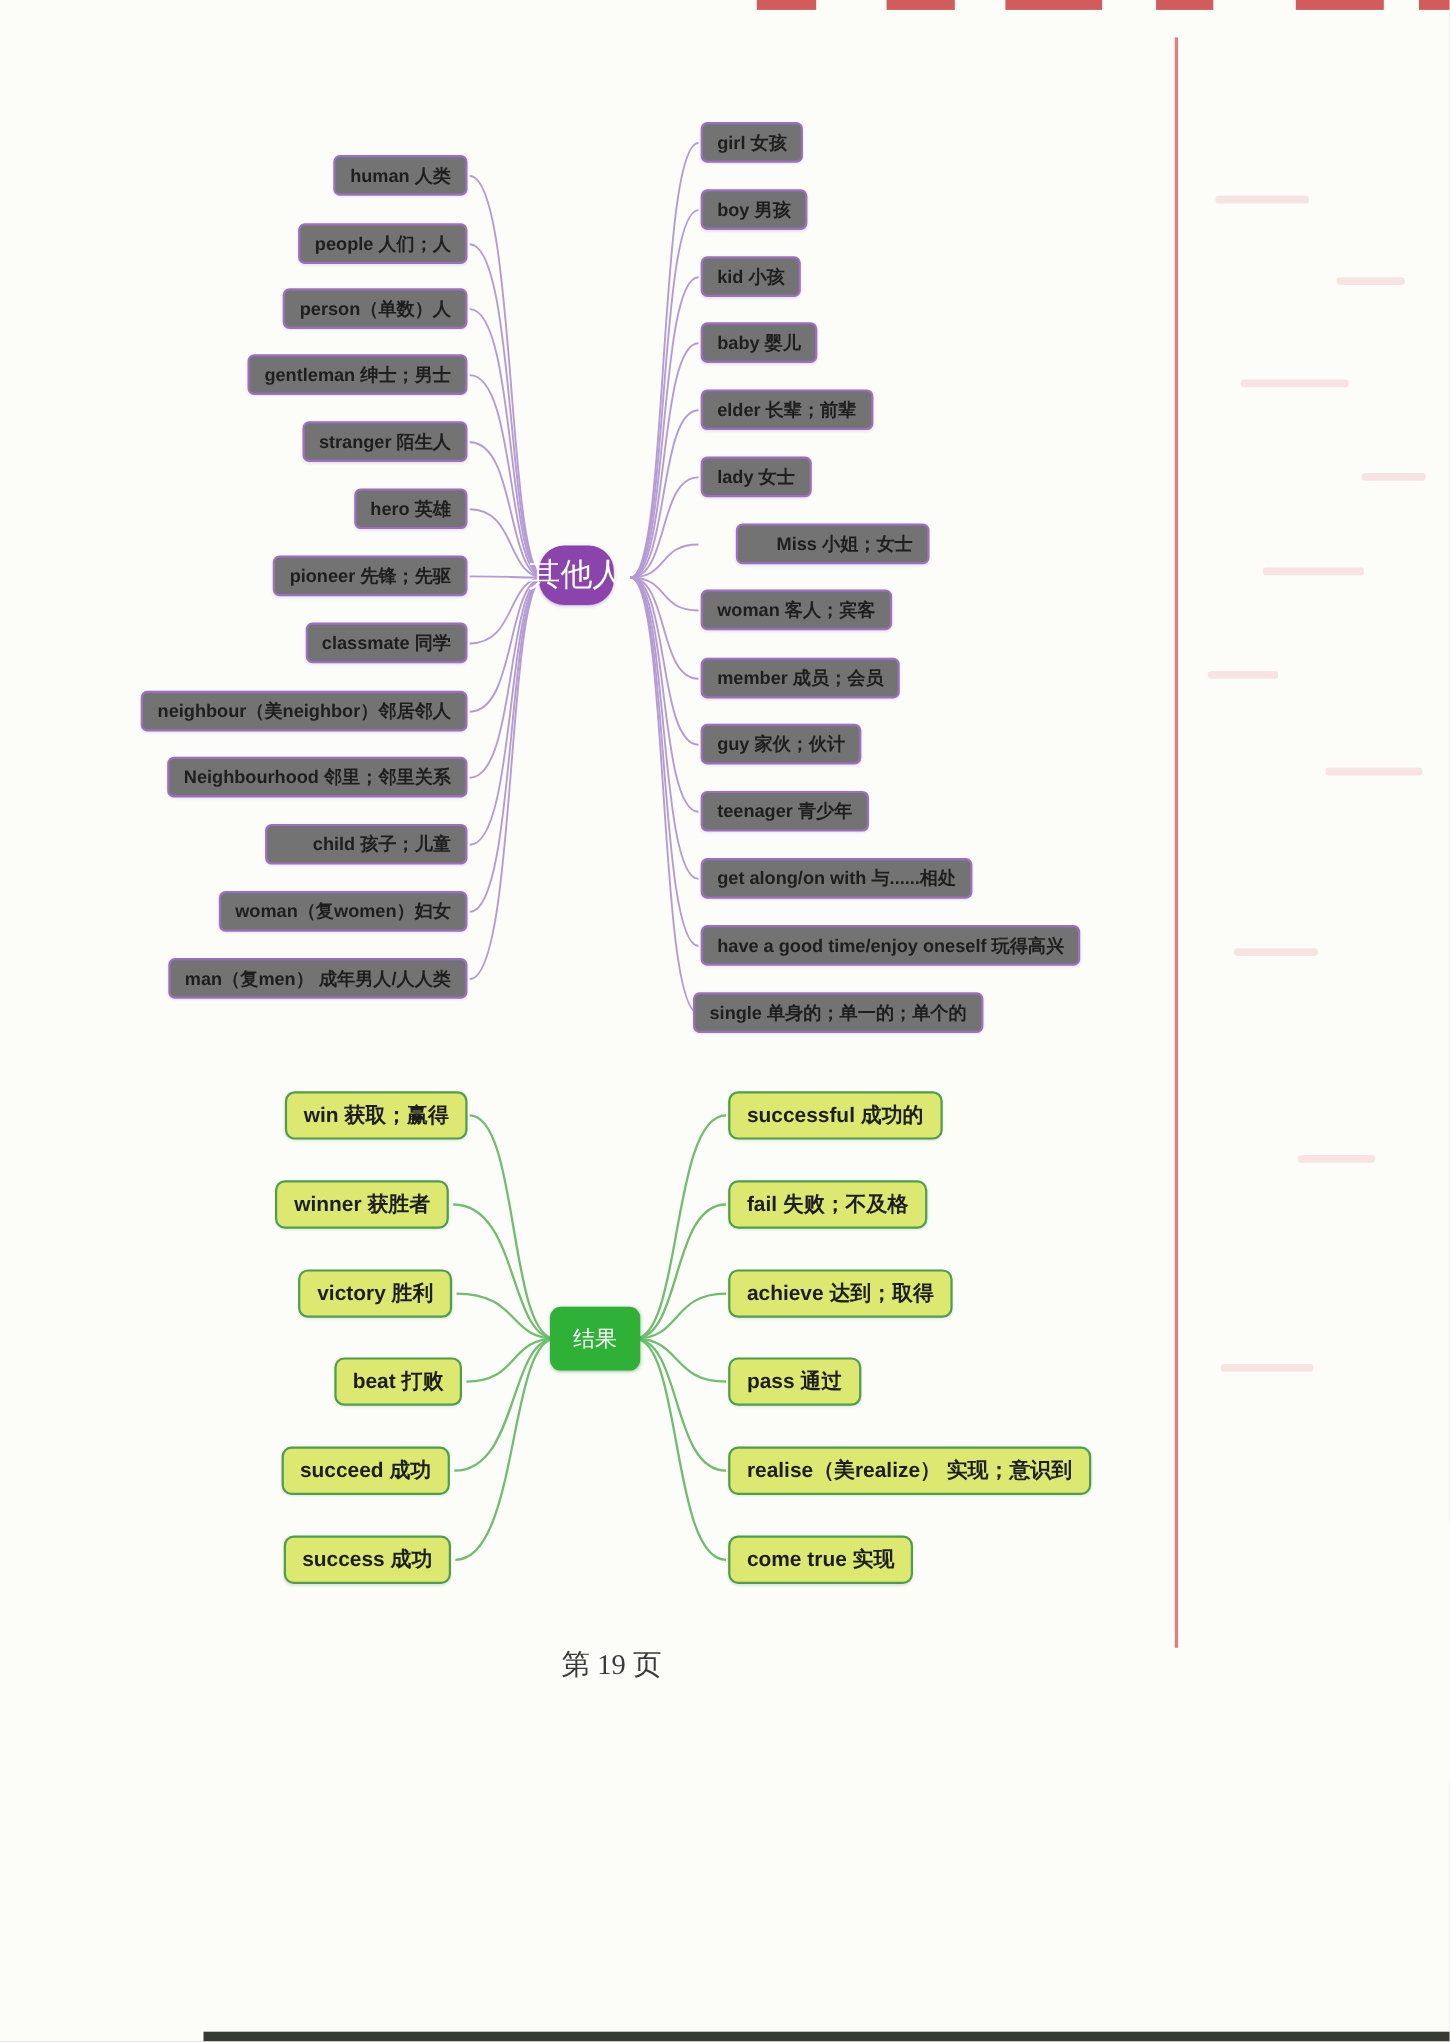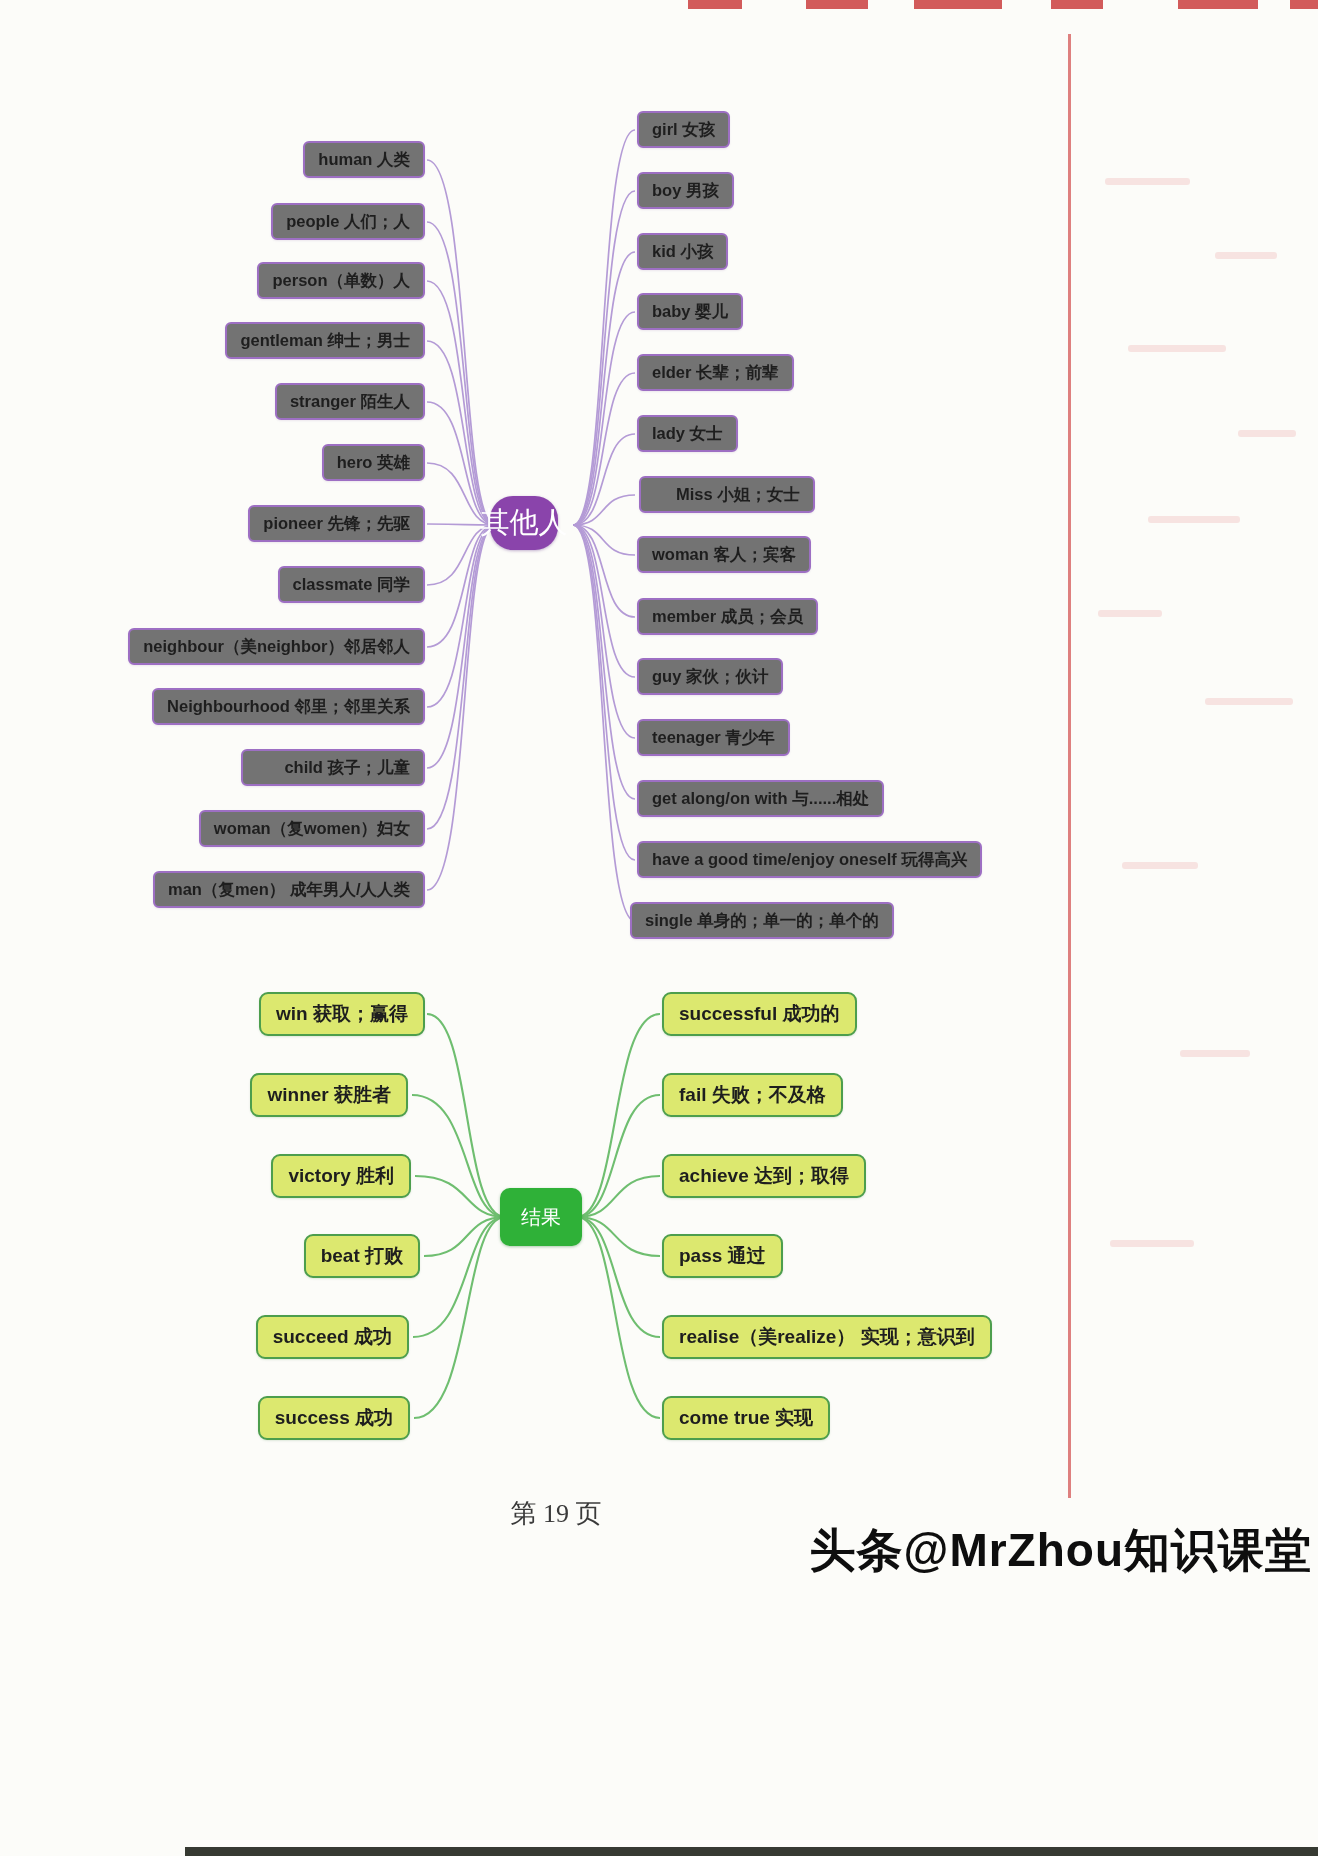--- a/index.html
+++ b/index.html
@@ -155,21 +155,21 @@
     <div class="node p-node" style="right:893px;top:749px;padding-left:41px;">child 孩子；儿童</div>
     <div class="node p-node" style="right:893px;top:810px;">woman（复women）妇女</div>
     <div class="node p-node" style="right:893px;top:871px;">man（复men） 成年男人/人人类</div>
 
     <div class="node p-node" style="left:637px;top:111px;">girl 女孩</div>
     <div class="node p-node" style="left:637px;top:172px;">boy 男孩</div>
     <div class="node p-node" style="left:637px;top:233px;">kid 小孩</div>
     <div class="node p-node" style="left:637px;top:293px;">baby 婴儿</div>
     <div class="node p-node" style="left:637px;top:354px;">elder 长辈；前辈</div>
     <div class="node p-node" style="left:637px;top:415px;">lady 女士</div>
-    <div class="node p-node" style="left:639px;top:476px;padding-left:35px;">Miss 小姐；女士</div>
+    <div class="node p-node" style="left:669px;top:476px;padding-left:35px;">Miss 小姐；女士</div>
     <div class="node p-node" style="left:637px;top:536px;">woman 客人；宾客</div>
     <div class="node p-node" style="left:637px;top:598px;">member 成员；会员</div>
     <div class="node p-node" style="left:637px;top:658px;">guy 家伙；伙计</div>
     <div class="node p-node" style="left:637px;top:719px;">teenager 青少年</div>
     <div class="node p-node" style="left:637px;top:780px;">get along/on with 与......相处</div>
     <div class="node p-node" style="left:637px;top:841px;">have a good time/enjoy oneself 玩得高兴</div>
     <div class="node p-node" style="left:630px;top:902px;">single 单身的；单一的；单个的</div>
   </div>
 
   <div>
@@ -184,15 +184,14 @@
 
     <div class="node g-node" style="left:662px;top:992px;">successful 成功的</div>
     <div class="node g-node" style="left:662px;top:1073px;">fail 失败；不及格</div>
     <div class="node g-node" style="left:662px;top:1154px;">achieve 达到；取得</div>
     <div class="node g-node" style="left:662px;top:1234px;">pass 通过</div>
     <div class="node g-node" style="left:662px;top:1315px;">realise（美realize） 实现；意识到</div>
     <div class="node g-node" style="left:662px;top:1396px;">come true 实现</div>
   </div>
 
   <div class="footer">第 19 页</div>
-  <div class="watermark">头条@MrZhou知识课堂</div>
 
 </div>
 
 </body></html>

